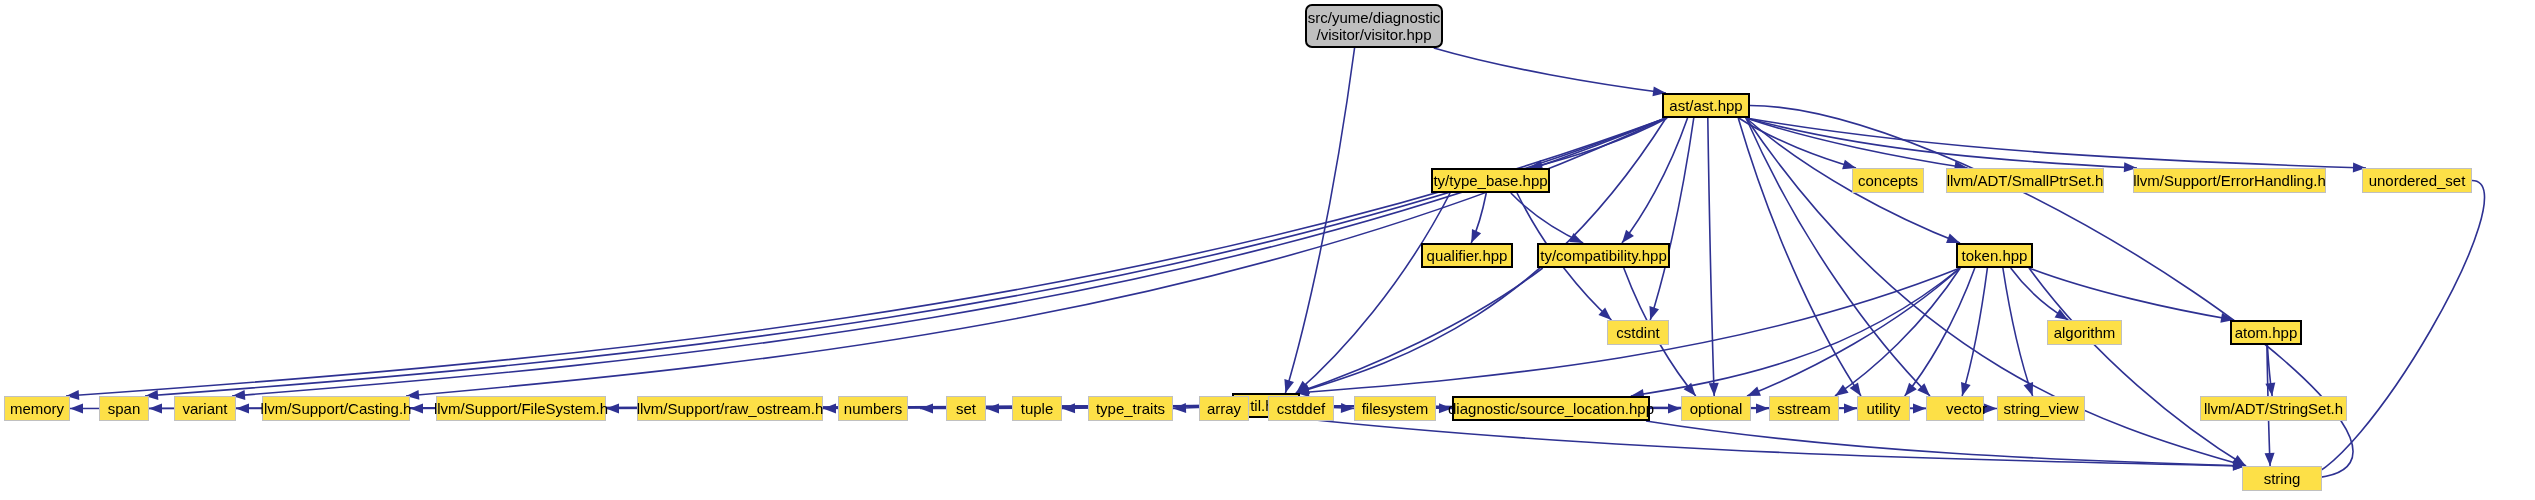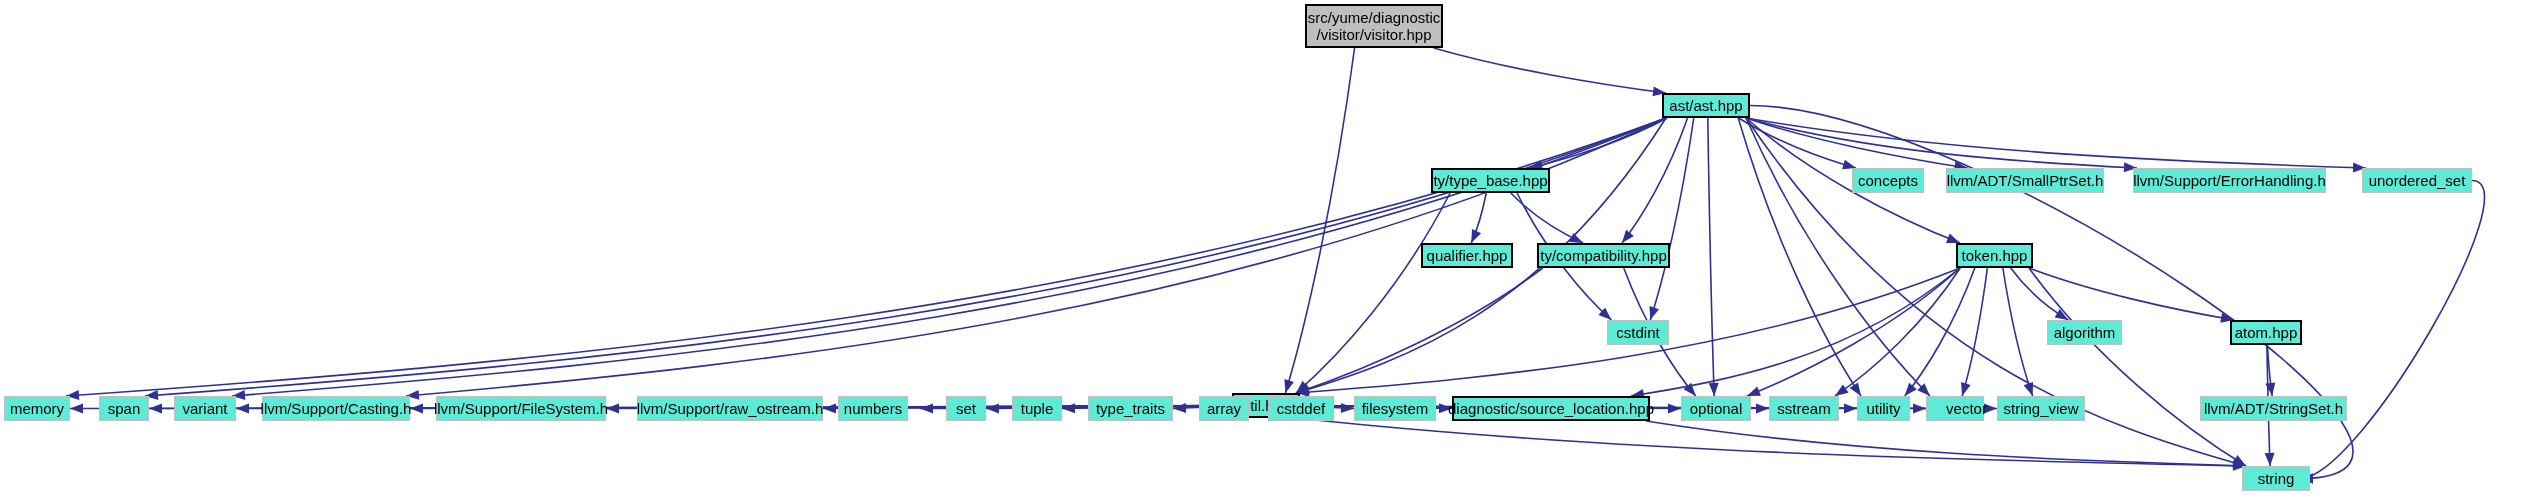--- a/index.html
+++ b/index.html
@@ -25,21 +25,21 @@
   .node {
     position: absolute;
     box-sizing: border-box;
     display: flex;
     align-items: center;
     justify-content: center;
     text-align: center;
     font-size: 15px;
     line-height: 17px;
     color: #000000;
-    background: #5eead4;
+    background: #fde047;
     border: 1px solid #c0c0c0;
     white-space: pre;
     z-index: 5;
     padding: 0 6px;
   }
   .node.bold {
     border: 2px solid #000000;
   }
   .node.root {
     border: 2px solid #000000;
@@ -175,21 +175,21 @@
       <path d="M1296,418 C1609.5,451.6 1961,460.24 2246,466" class="edge"></path>
       <polygon points="2246,466 2232.901622212194,470.7362959502041 2233.103686211492,460.738337651622" class="arrow"></polygon>
       <path d="M1646,421 C1844,452.5 2066,460.6 2246,466" class="edge"></path>
       <polygon points="2246,466 2232.8559135086807,470.6079268992381 2233.1557785997375,460.61242386401443" class="arrow"></polygon>
       <path d="M1750,105.5 C1975,105.5 2525,478.5 2300,478.5" class="edge"></path>
       <polygon points="2300,478.5 2313,473.5 2313,483.5" class="arrow"></polygon>
       <path d="M2472,180.5 C2532,180.5 2360,478.5 2300,478.5" class="edge"></path>
       <polygon points="2300,478.5 2313,473.5 2313,483.5" class="arrow"></polygon>
     </svg>
   <div id="node-layer">
-      <div class="node root" style="left: 1305px; top: 4px; width: 138px; height: 44px;">src/yume/diagnostic
+      <div class="node root" style="left: 1305px; top: 4px; width: 138px; height: 44px; border-radius: 7px;">src/yume/diagnostic
 /visitor/visitor.hpp</div>
       <div class="node bold" style="left: 1662px; top: 93px; width: 88px; height: 25px;">ast/ast.hpp</div>
       <div class="node bold" style="left: 1431px; top: 168px; width: 119px; height: 25px;">ty/type_base.hpp</div>
       <div class="node" style="left: 1852px; top: 168px; width: 72px; height: 25px;">concepts</div>
       <div class="node" style="left: 1946px; top: 168px; width: 158px; height: 25px;">llvm/ADT/SmallPtrSet.h</div>
       <div class="node" style="left: 2133px; top: 168px; width: 193px; height: 25px;">llvm/Support/ErrorHandling.h</div>
       <div class="node" style="left: 2362px; top: 168px; width: 110px; height: 25px;">unordered_set</div>
       <div class="node bold" style="left: 1421px; top: 243px; width: 92px; height: 25px;">qualifier.hpp</div>
       <div class="node bold" style="left: 1537px; top: 243px; width: 133px; height: 25px;">ty/compatibility.hpp</div>
       <div class="node bold" style="left: 1956px; top: 243px; width: 77px; height: 25px;">token.hpp</div>
@@ -210,15 +210,15 @@
       <div class="node" style="left: 1199px; top: 396px; width: 50px; height: 25px;">array</div>
       <div class="node" style="left: 1268px; top: 396px; width: 66px; height: 25px;">cstddef</div>
       <div class="node" style="left: 1354px; top: 396px; width: 82px; height: 25px;">filesystem</div>
       <div class="node bold" style="left: 1452px; top: 396px; width: 198px; height: 25px;">diagnostic/source_location.hpp</div>
       <div class="node" style="left: 1681px; top: 396px; width: 70px; height: 25px;">optional</div>
       <div class="node" style="left: 1769px; top: 396px; width: 70px; height: 25px;">sstream</div>
       <div class="node" style="left: 1857px; top: 396px; width: 53px; height: 25px;">utility</div>
       <div class="node" style="left: 1926px; top: 396px; width: 58px; height: 25px; padding-left: 29px;">vector</div>
       <div class="node" style="left: 1997px; top: 396px; width: 88px; height: 25px;">string_view</div>
       <div class="node" style="left: 2200px; top: 396px; width: 147px; height: 25px;">llvm/ADT/StringSet.h</div>
-      <div class="node" style="left: 2242px; top: 466px; width: 68px; height: 25px;">string</div>
+      <div class="node" style="left: 2242px; top: 466px; width: 80px; height: 25px;">string</div>
     </div>
 </div>
 
 </body></html>

